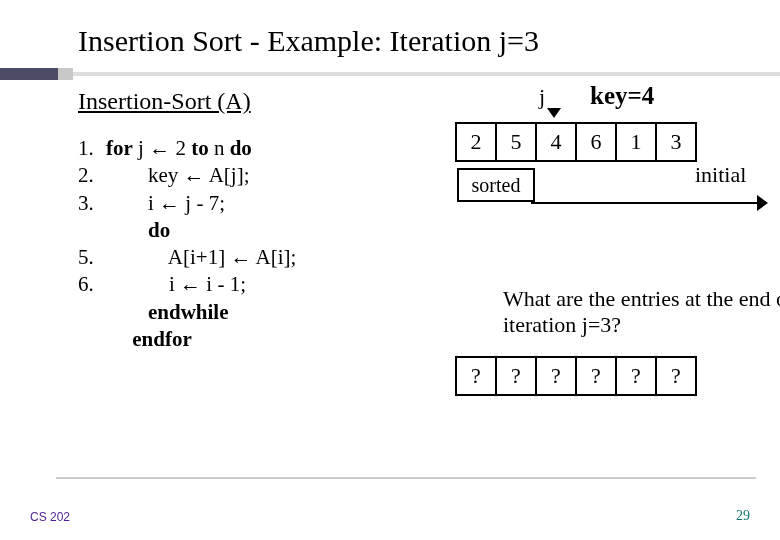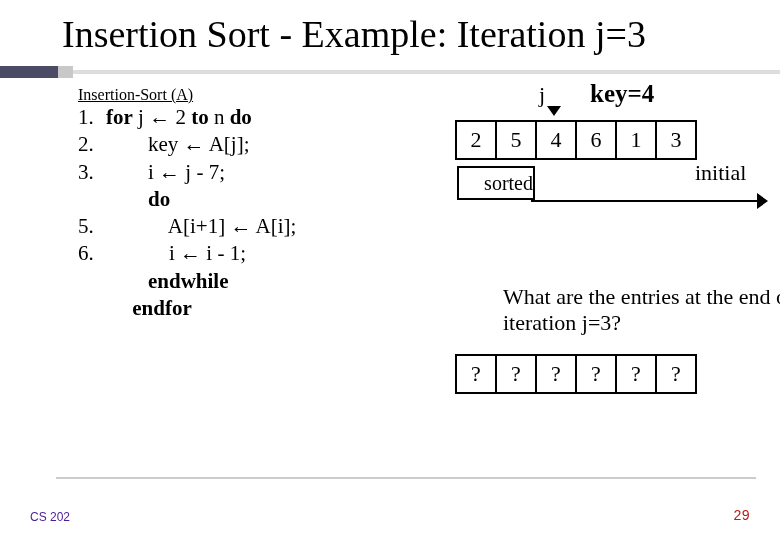--- a/index.html
+++ b/index.html
@@ -7,22 +7,23 @@
     padding: 0;
     width: 780px;
     height: 540px;
     background: #fff;
     font-family: "Times New Roman", Times, serif;
     color: #000;
     overflow: hidden;
     position: relative;
   }
   .title {
-    font-size: 38px;
-    padding: 12px 0 14px 62px;
+    font-size: 30px;
+    padding: 24px 0 14px 62px;
+    margin-left: 16px;
   }
   .accent-bar {
     position: relative;
     height: 4px;
   }
   .accent-bar .line {
     position: absolute;
     left: 0; right: 0; top: 0;
     height: 4px;
     background: #ddd;
@@ -40,23 +41,23 @@
     background: #c8c8c8;
   }
 
   .body {
     position: relative;
     padding: 12px 0 0 78px;
     height: 380px;
   }
 
   .algo-title {
-    font-size: 16px;
+    font-size: 24px;
     text-decoration: underline;
-    margin-bottom: 0;
+    margin-bottom: 20px;
   }
   .algo {
     font-size: 21px;
     line-height: 1.3;
   }
   .algo .row { white-space: pre; }
   .num { display:inline-block; width: 28px; }
   .bold { font-weight: bold; }
 
   .right {
@@ -111,21 +112,21 @@
     margin-top: 34px;
   }
 
   .sorted-box {
     position: absolute;
     left: 2px;
     top: 92px;
     border: 2px solid #000;
     width: 74px;
     height: 30px;
-    text-align: right;
+    text-align: center;
     font-size: 20px;
     line-height: 30px;
   }
 
   .sorted-line {
     position: absolute;
     left: 76px;
     top: 126px;
     width: 228px;
     height: 2px;
@@ -180,22 +181,22 @@
     bottom: 16px;
     font-size: 12px;
     font-family: Arial, sans-serif;
     color: #4c1d95;
   }
   .footer-right {
     position: absolute;
     right: 30px;
     bottom: 16px;
     font-size: 14px;
-    font-family: Liberation Mono, monospace;
-    color: #b91c1c;
+    font-family: Liberation Serif, serif;
+    color: #0f766e;
   }
 </style>
 </head>
 <body>
 
 <div class="title">Insertion Sort - Example: Iteration j=3</div>
 
 <div class="accent-bar">
   <div class="line"></div>
   <div class="block1"></div>

